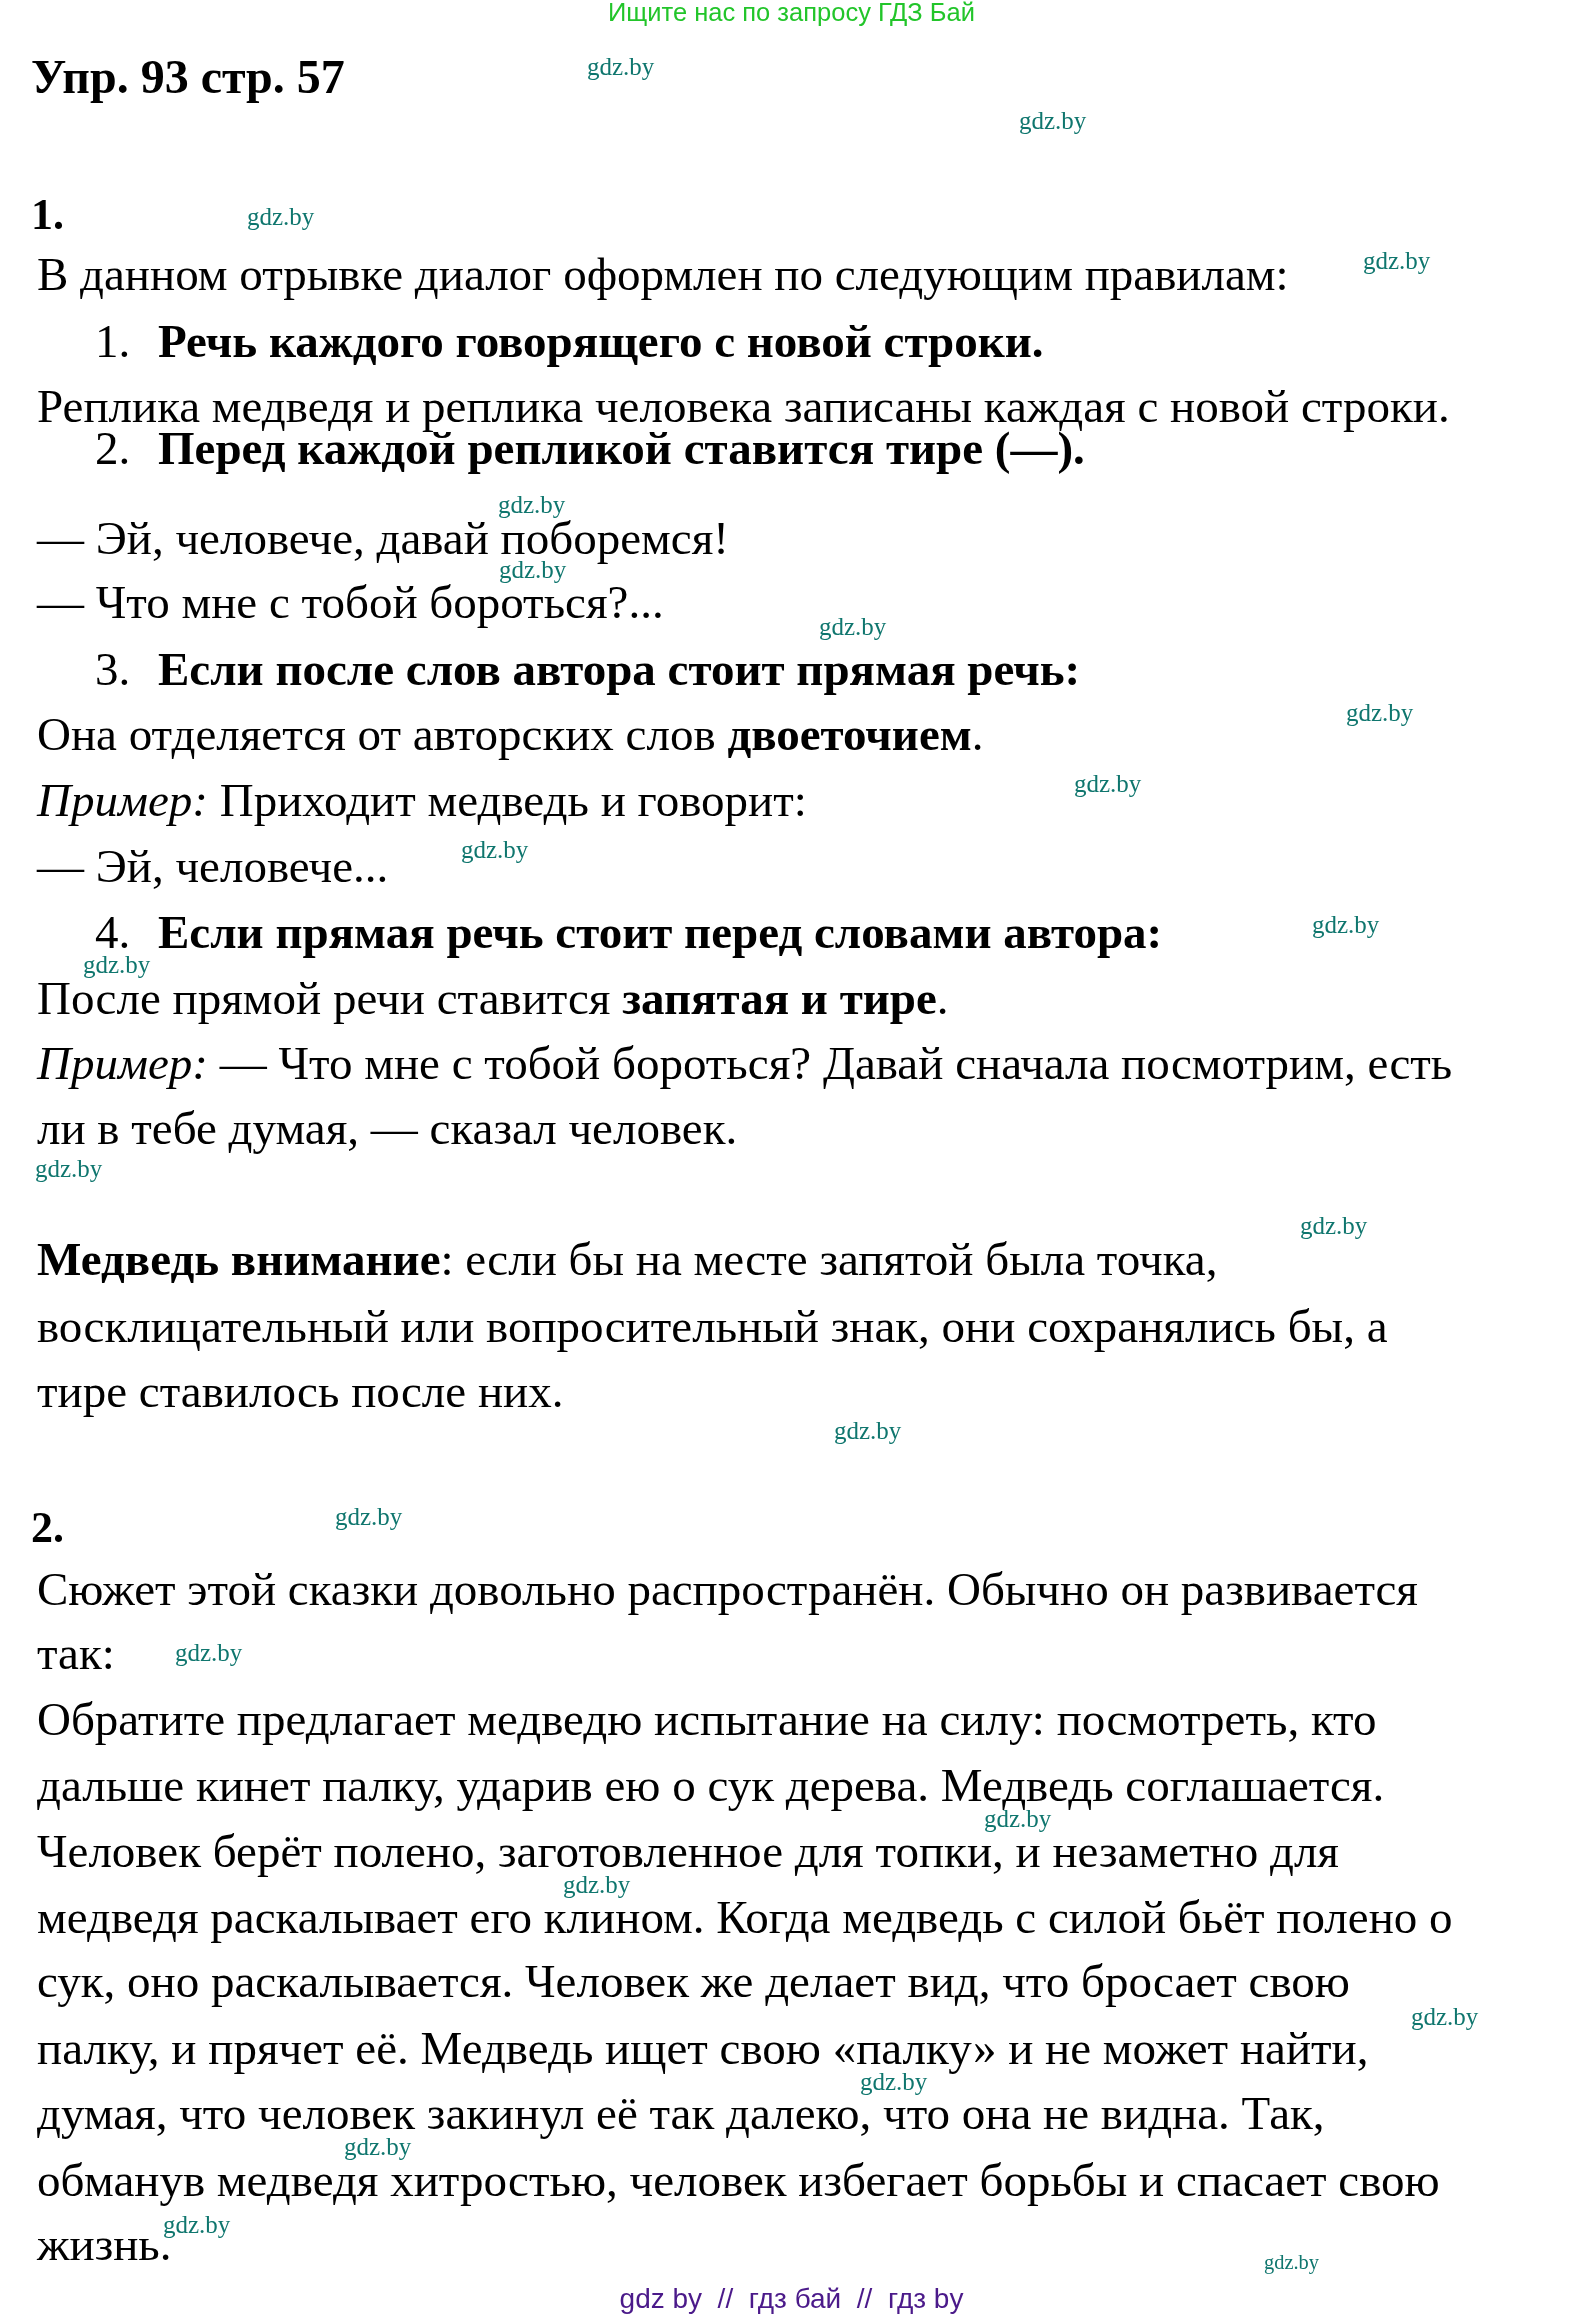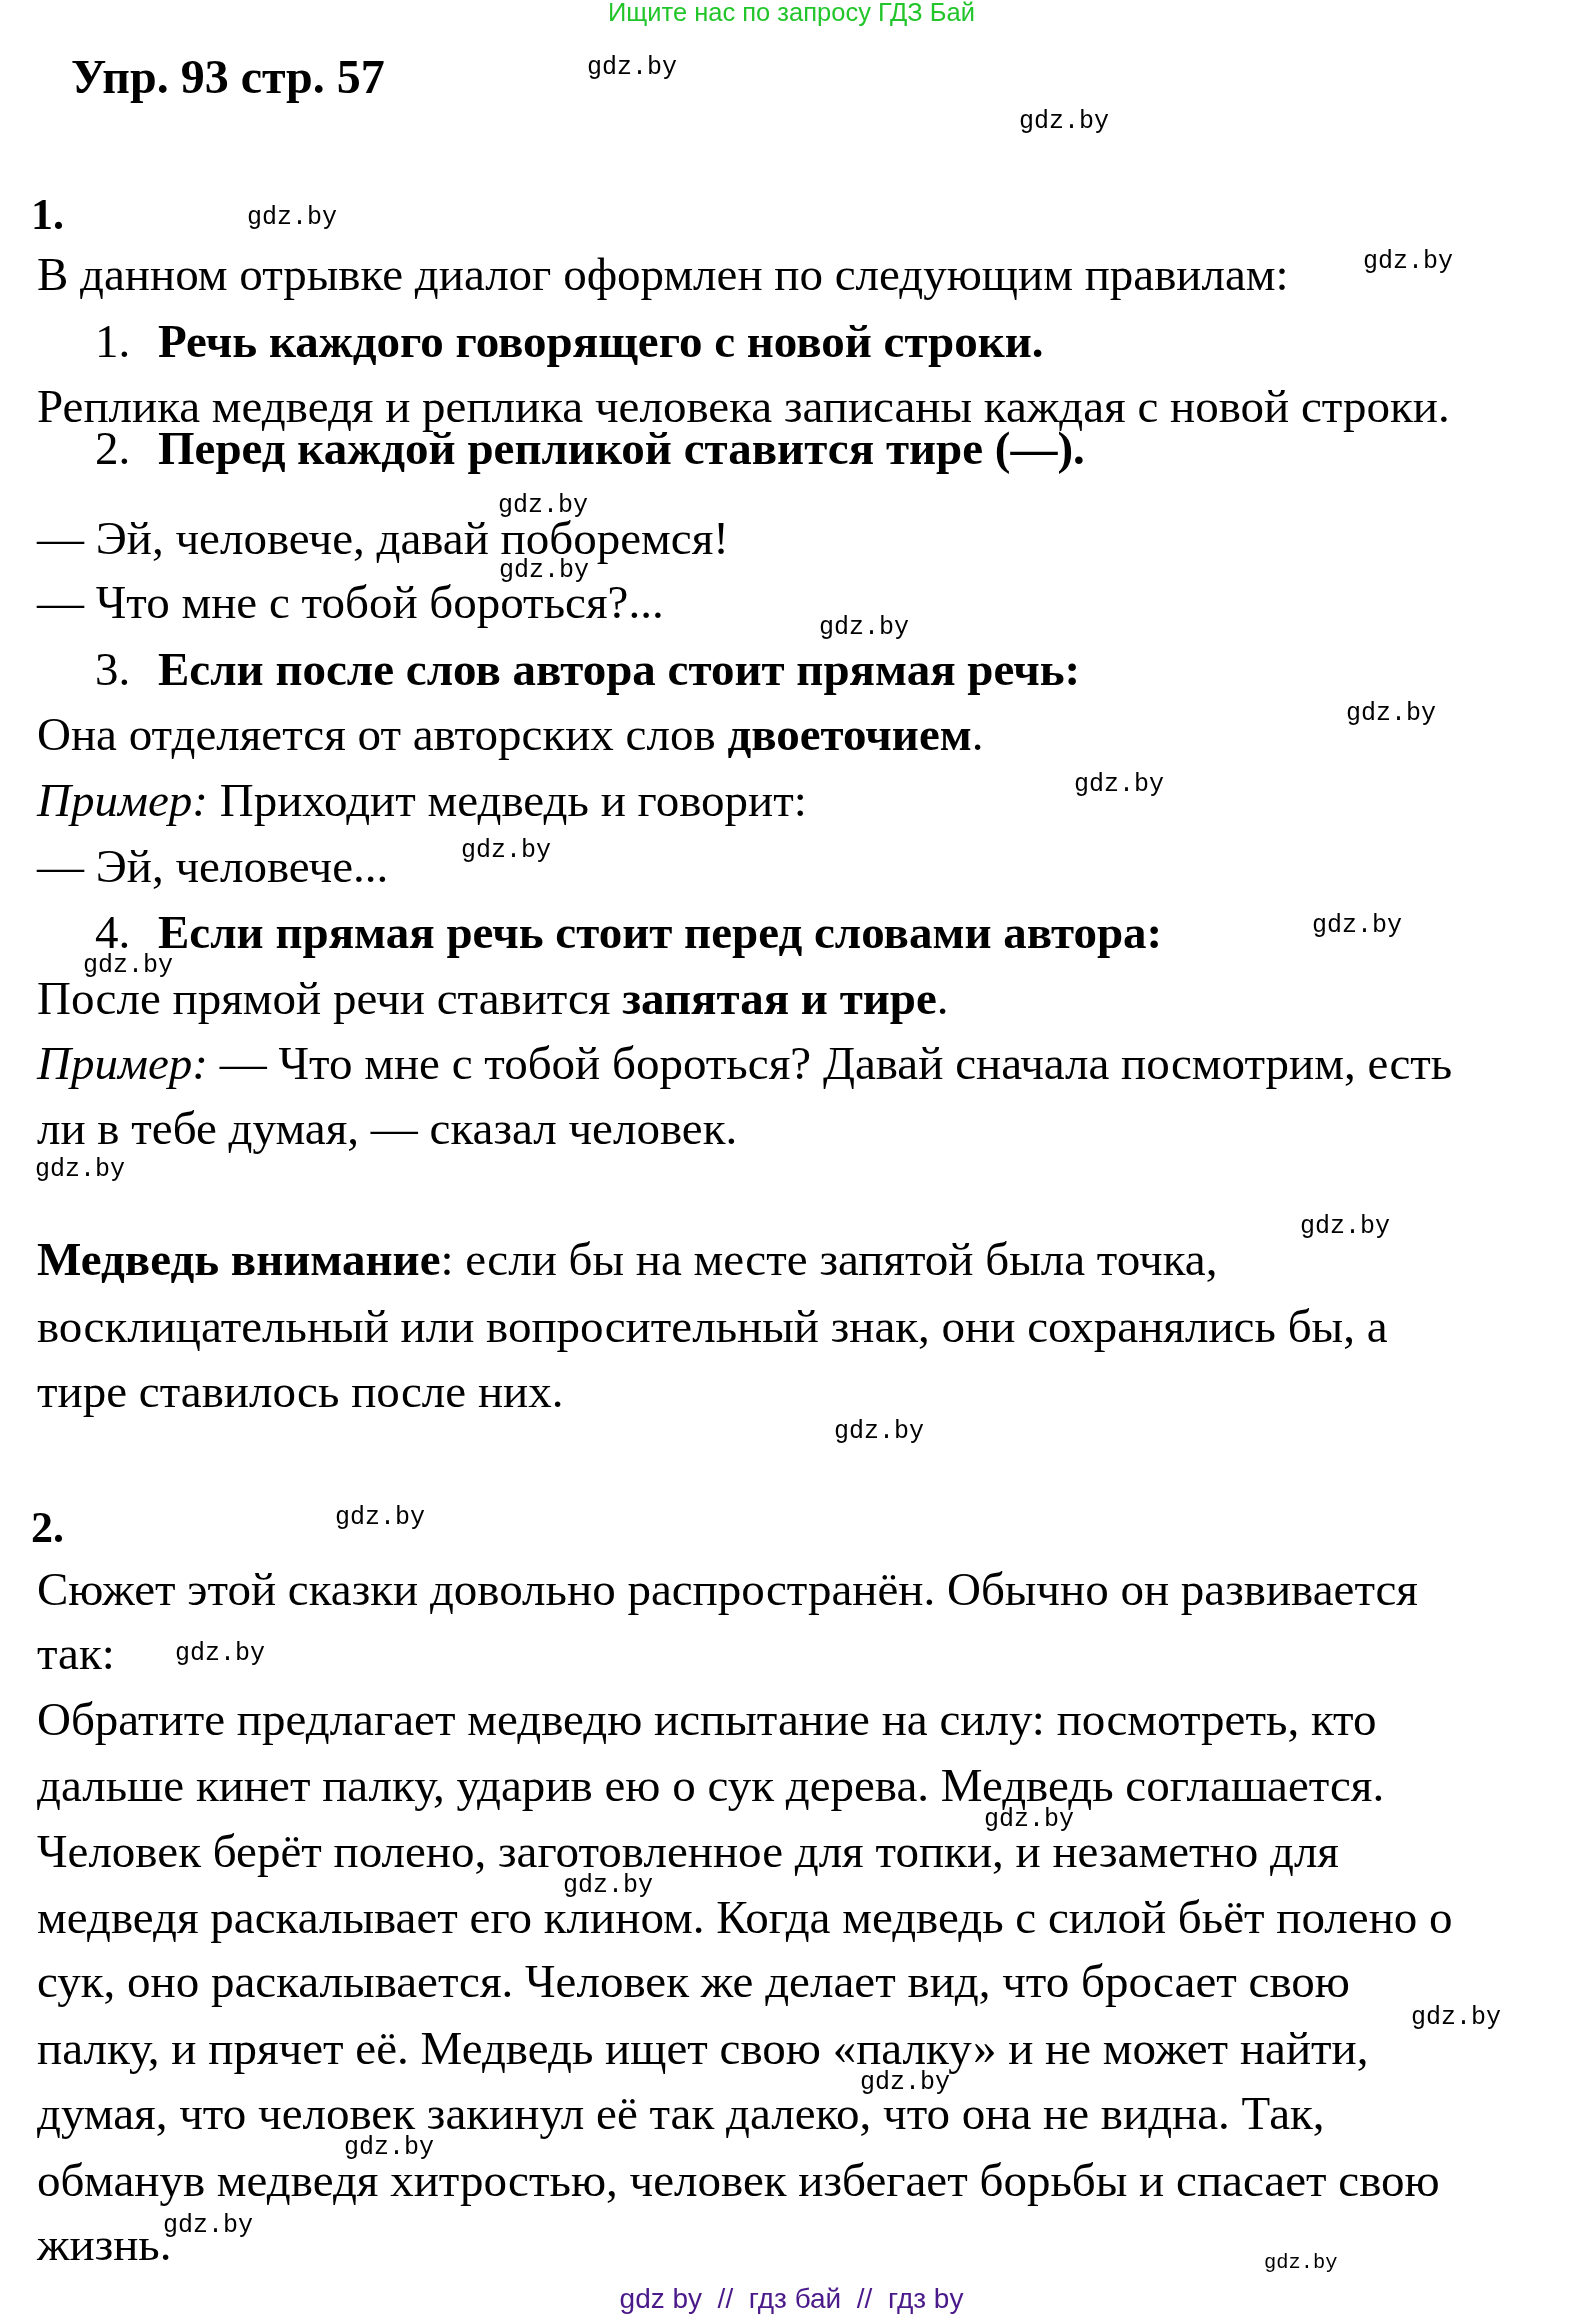--- a/index.html
+++ b/index.html
@@ -1,28 +1,28 @@
 <!DOCTYPE html>
 <html style="font-size:13.6px"><head>
 <meta charset="utf-8">
 <style>
   html, body { margin: 0; padding: 0; background: #ffffff; }
   body { width: 1583px; height: 2319px; position: relative; overflow: hidden;
          font-family: "Liberation Serif", "DejaVu Serif", serif; color: #000; }
   .banner { position: absolute; top: -1.7px; left: 0; width: 1583px; text-align: center;
             font-family: "Liberation Sans", "DejaVu Sans", sans-serif; font-size: 25.5px; color: #22c52a; }
-  .heading { position: absolute; left: 31px; top: 49px; font-size: 48px; font-weight: bold; white-space: nowrap; margin-left: 40px; }
+  .heading { position: absolute; left: 31px; top: 49px; font-size: 48px; font-weight: bold; white-space: nowrap; }
   .sec-num { position: absolute; left: 31px; font-size: 44px; font-weight: bold; white-space: nowrap; }
   .line { position: absolute; left: 37px; font-size: 47px; line-height: 54px; white-space: nowrap; }
   .line.indent { left: 95px; }
   .line .num { display: inline-block; width: 63px; font-weight: normal; }
   .b { font-weight: bold; }
   .i { font-style: italic; }
-  .wm { position: absolute; font-family: Liberation Mono, monospace; font-size: 25px;
-        color: #000000; white-space: nowrap; }
+  .wm { position: absolute; font-family: Liberation Serif, serif; font-size: 25px;
+        color: #0f766e; white-space: nowrap; }
   .footer { position: absolute; top: 2283px; left: 0; width: 1583px; text-align: center;
             font-family: "Liberation Sans", "DejaVu Sans", sans-serif; font-size: 28px; color: #4b1a8a; white-space: pre; }
 </style>
 </head>
 <body>
 
 <div class="banner">Ищите нас по запросу ГДЗ Бай</div>
 
 <div class="heading">Упр. 93 стр. 57</div>
 

